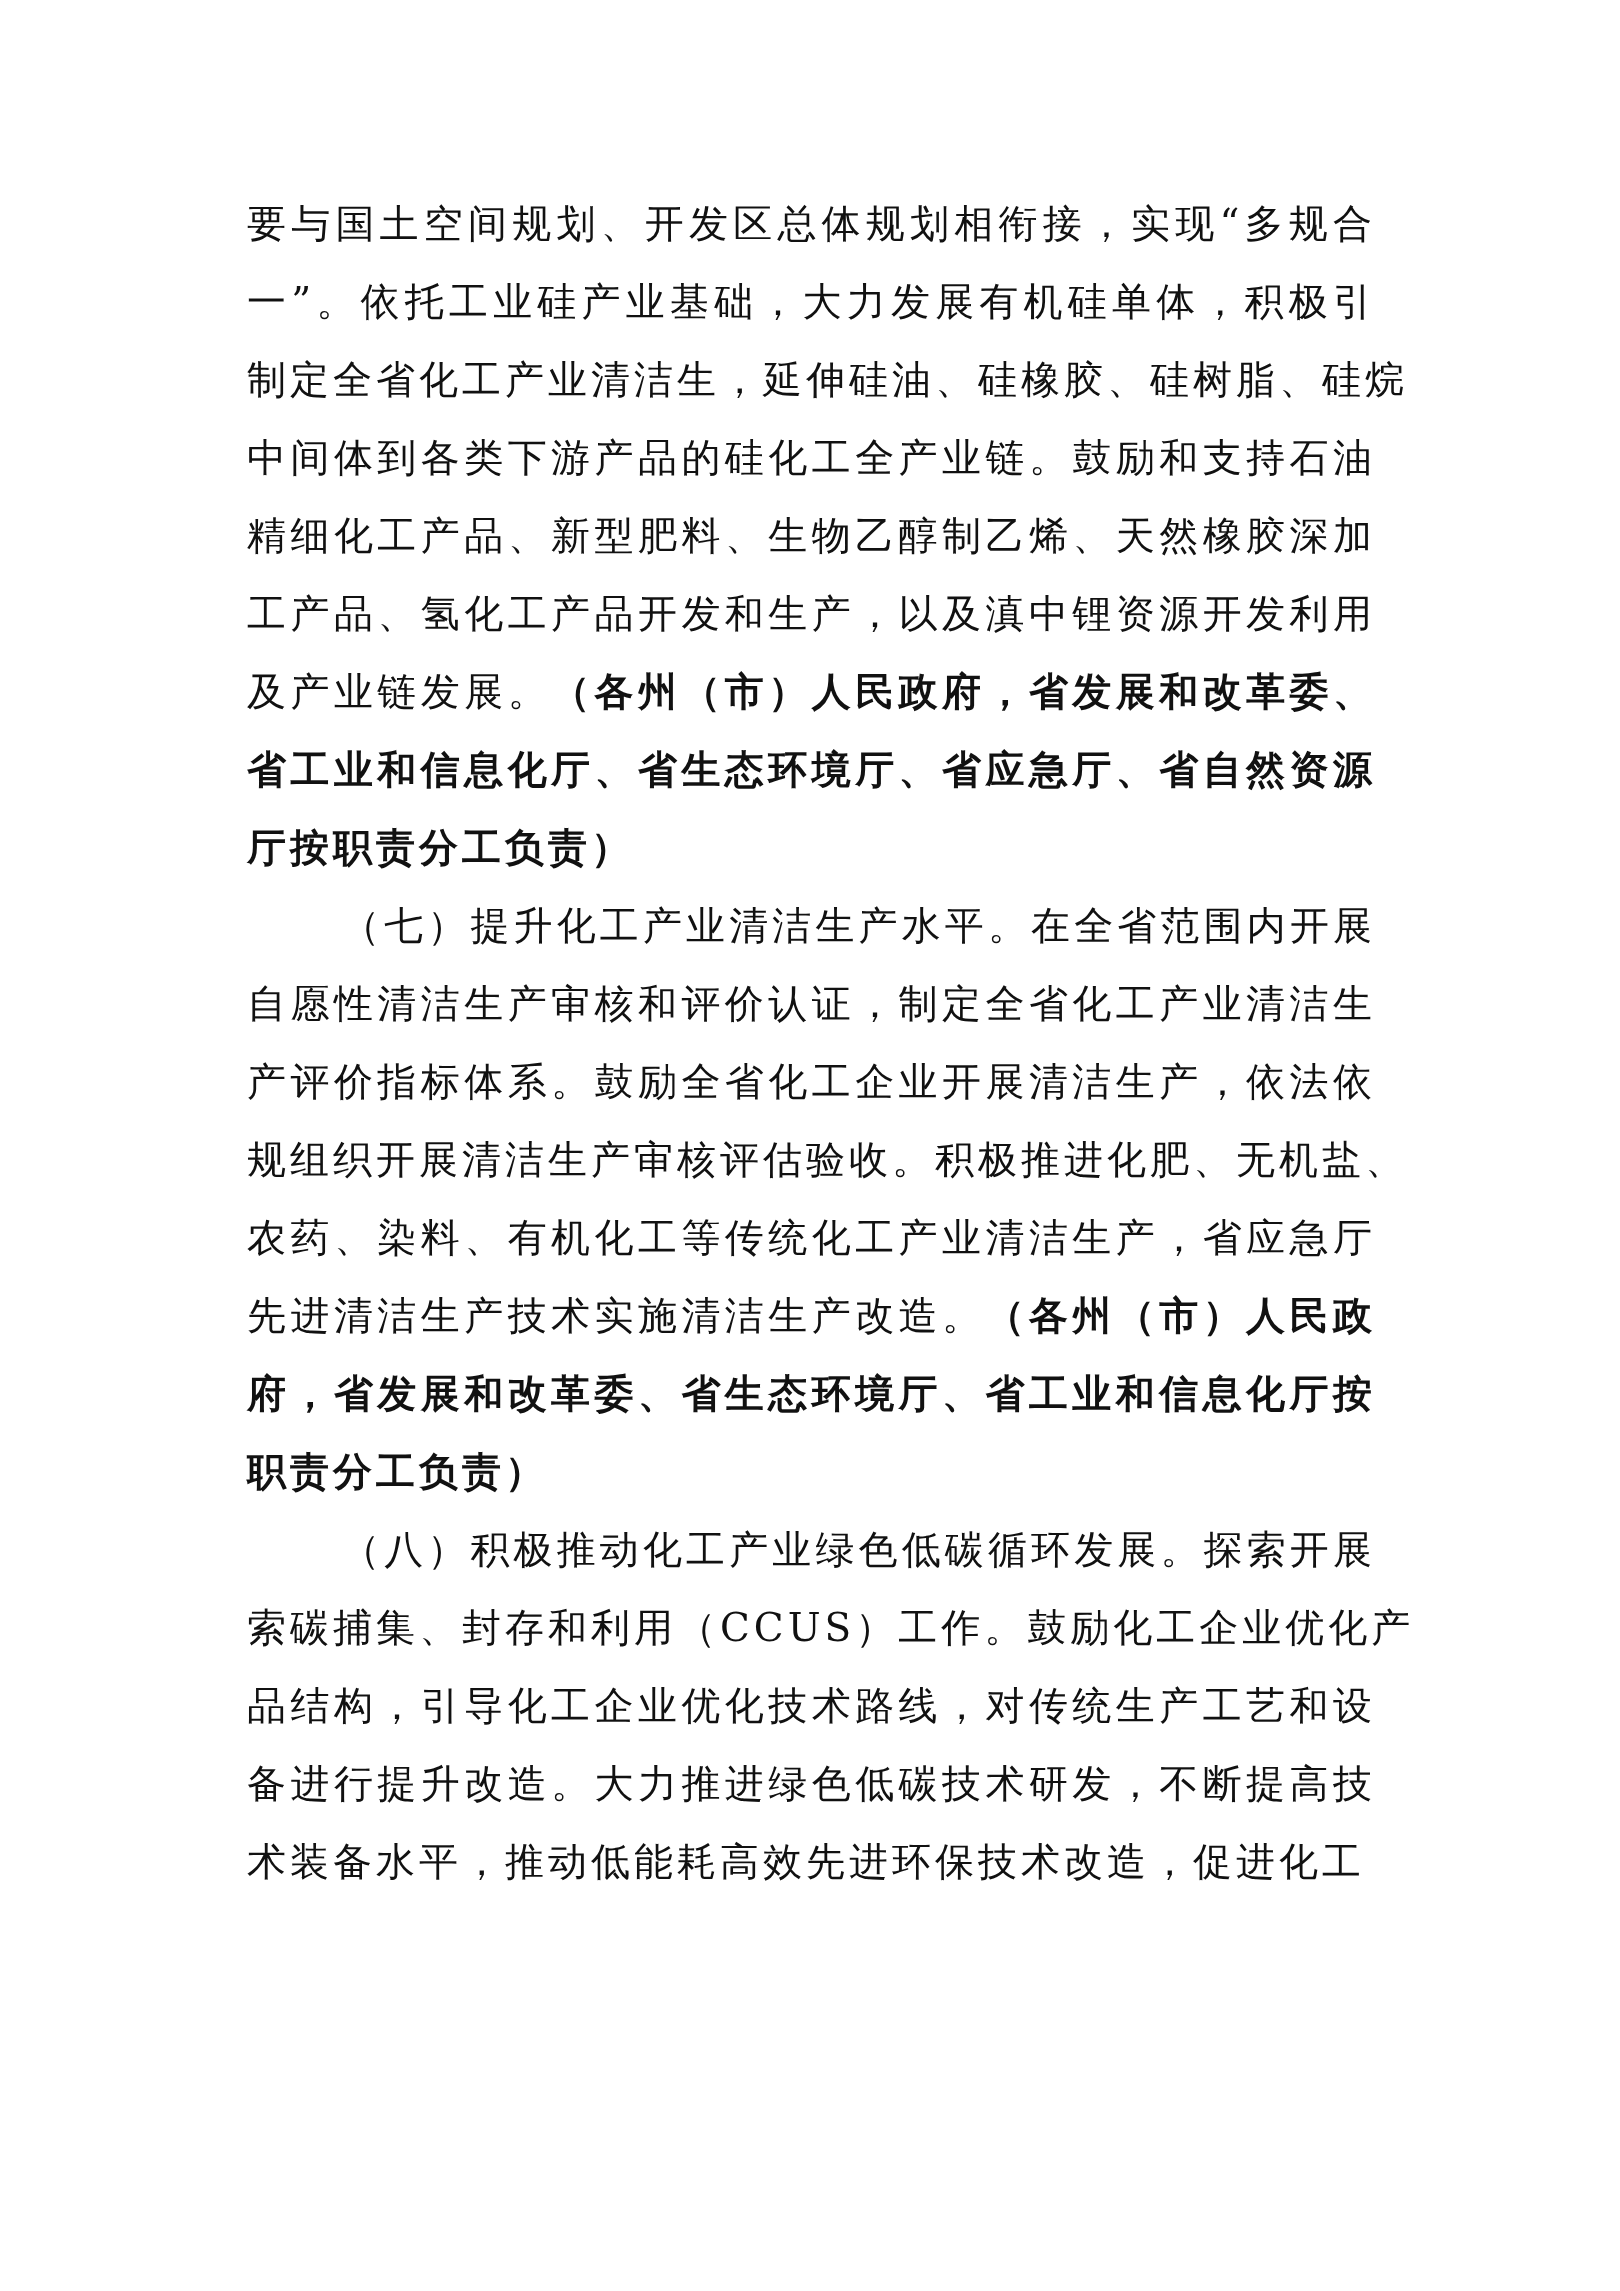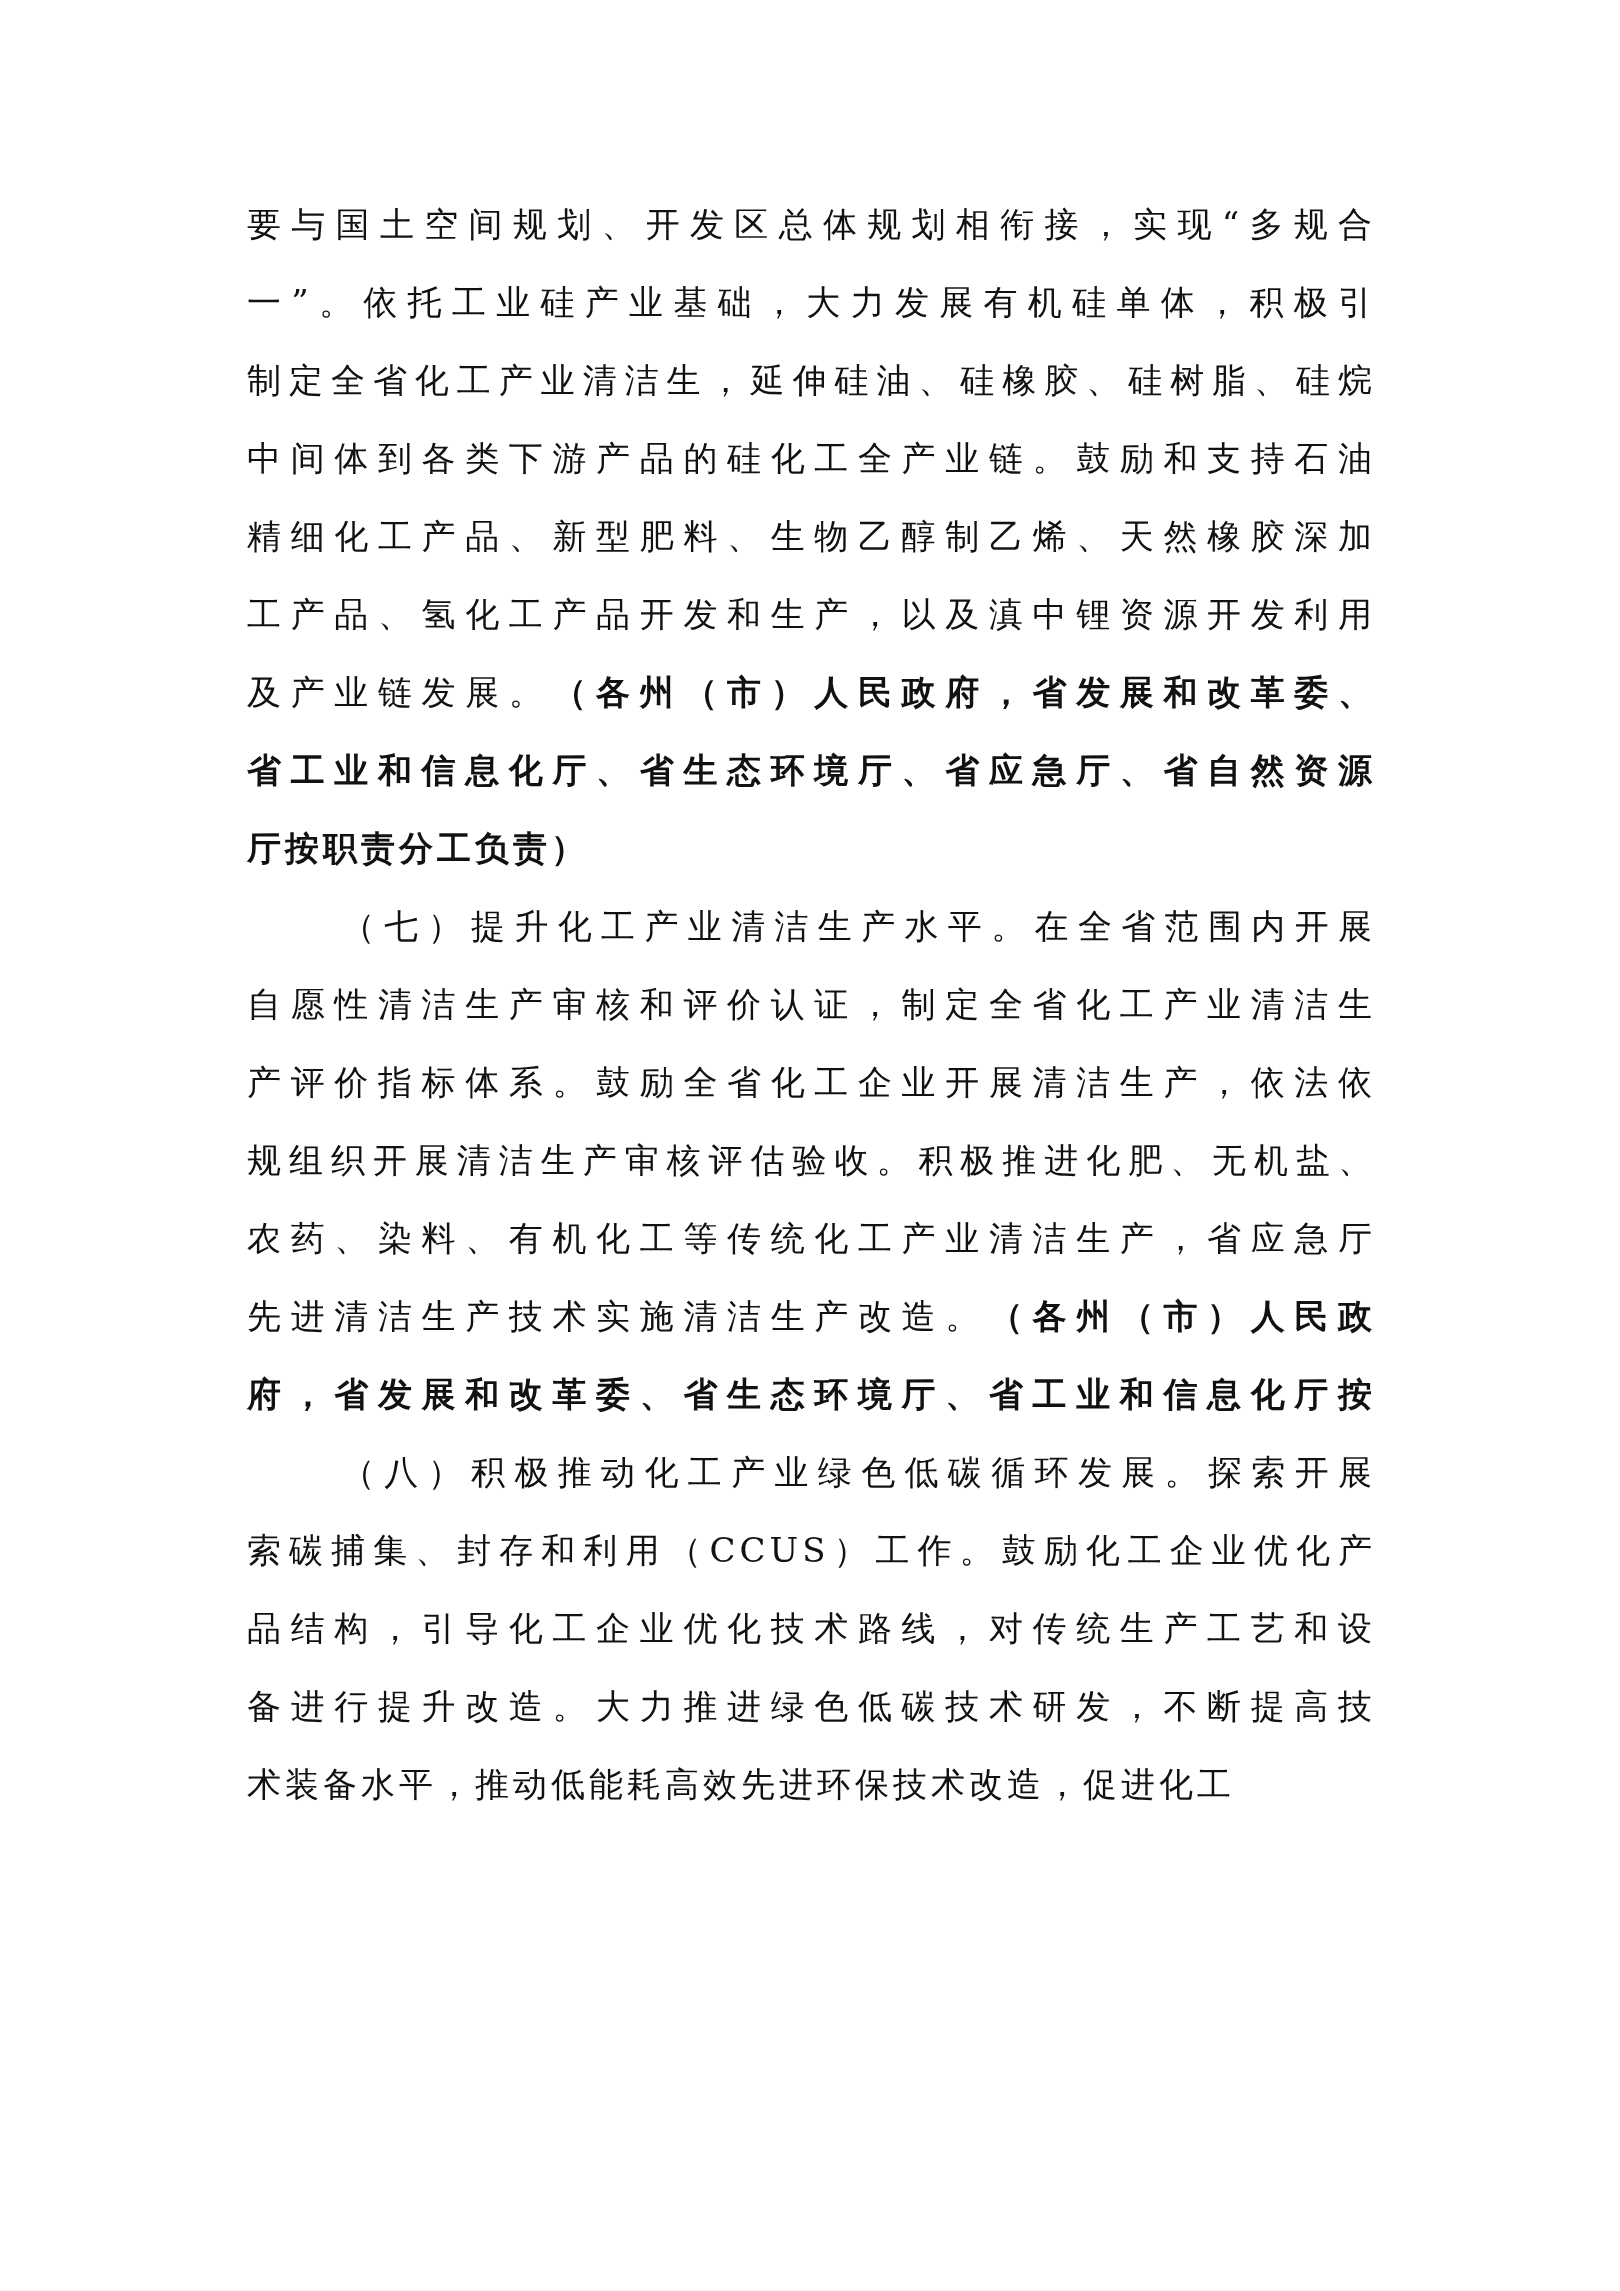--- a/index.html
+++ b/index.html
@@ -25,21 +25,21 @@
     }
     .body-text {
       position: absolute;
       left: 247px;
       top: 185px;
       width: 1129px;
     }
     .line {
       height: 78px;
       line-height: 78px;
-      font-size: 34px;
+      font-size: 39px;
       white-space: nowrap;
       letter-spacing: 4px;
       text-align: justify;
       text-align-last: justify;
       overflow: visible;
     }
     .line.last {
       text-align-last: left;
     }
     .indent {
@@ -75,20 +75,21 @@
         <div class="line last"><span class="seg-bold">厅按职责分工负责）</span></div>
       </div>
       <div>
         <div class="line indent"><span class="seg-heading">（七）提升化工产业清洁生产水平。</span><span class="seg-normal">在全省范围内开展</span></div>
         <div class="line"><span class="seg-normal">自愿性清洁生产审核和评价认证，制定全省化工产业清洁生</span></div>
         <div class="line"><span class="seg-normal">产评价指标体系。鼓励全省化工企业开展清洁生产，依法依</span></div>
         <div class="line"><span class="seg-normal">规组织开展清洁生产审核评估验收。积极推进化肥、无机盐、</span></div>
         <div class="line"><span class="seg-normal">农药、染料、有机化工等传统化工产业清洁生产，省应急厅</span></div>
         <div class="line"><span class="seg-normal">先进清洁生产技术实施清洁生产改造。</span><span class="seg-bold">（各州（市）人民政</span></div>
         <div class="line"><span class="seg-bold">府，省发展和改革委、省生态环境厅、省工业和信息化厅按</span></div>
+        <div class="line last"><span class="seg-bold">职责分工负责）</span></div>
       </div>
       <div>
         <div class="line indent"><span class="seg-heading">（八）积极推动化工产业绿色低碳循环发展。</span><span class="seg-normal">探索开展</span></div>
         <div class="line"><span class="seg-normal">索碳捕集、封存和利用（CCUS）工作。鼓励化工企业优化产</span></div>
         <div class="line"><span class="seg-normal">品结构，引导化工企业优化技术路线，对传统生产工艺和设</span></div>
         <div class="line"><span class="seg-normal">备进行提升改造。大力推进绿色低碳技术研发，不断提高技</span></div>
         <div class="line last"><span class="seg-normal">术装备水平，推动低能耗高效先进环保技术改造，促进化工</span></div>
       </div>
     </div>
 </div>

